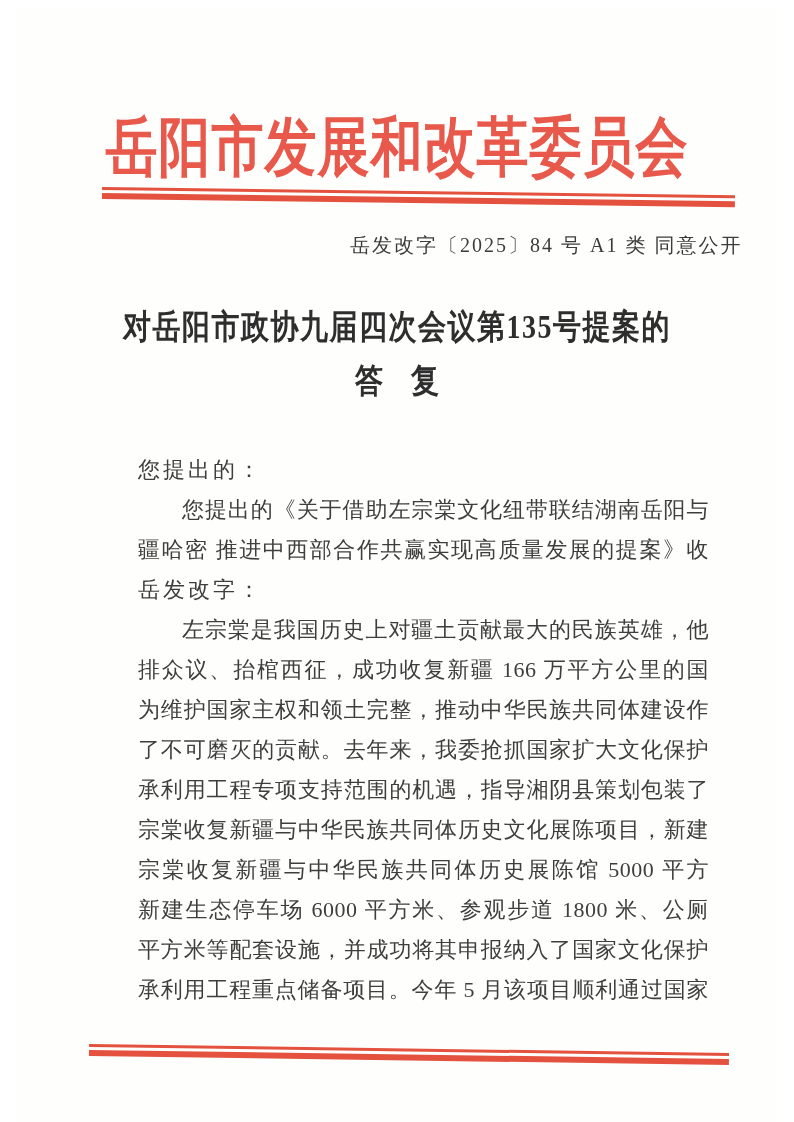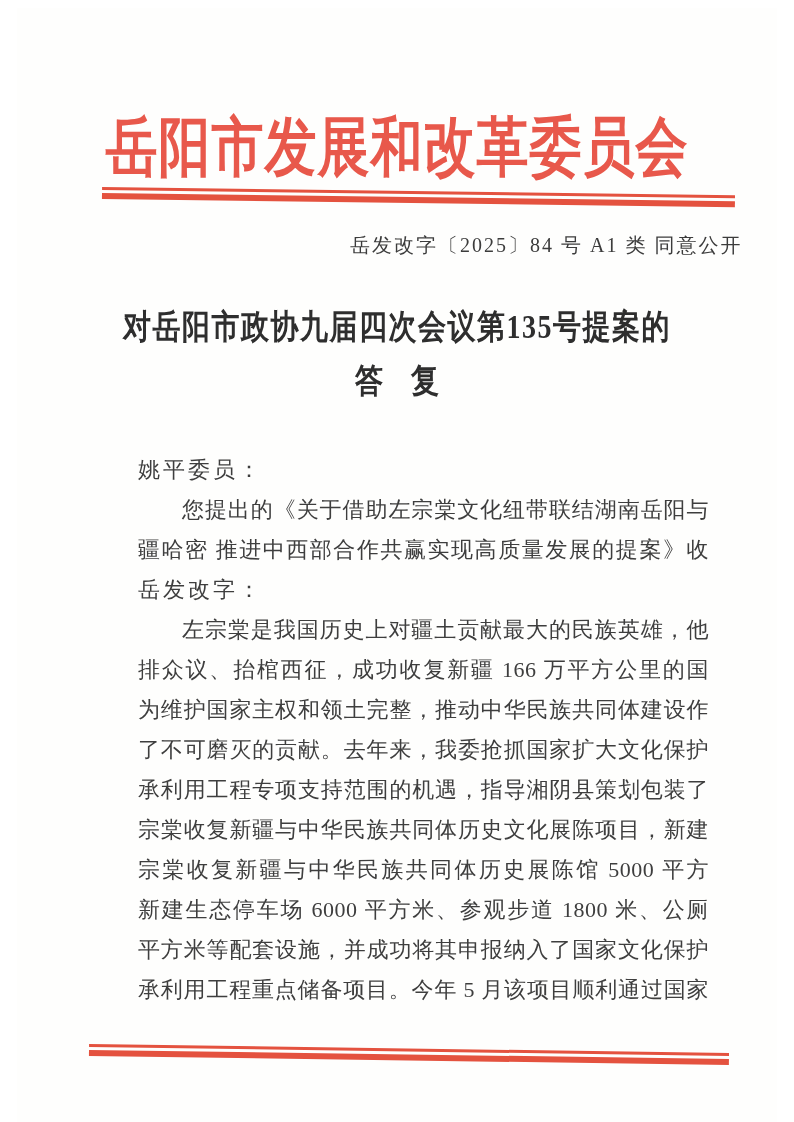--- a/index.html
+++ b/index.html
@@ -110,21 +110,21 @@
   </div>
 
   <div class="doc-number">岳发改字〔2025〕84 号 A1 类  同意公开</div>
 
   <div class="title-line1">对岳阳市政协九届四次会议第135号提案的</div>
 
   <div class="title-line2">答　复</div>
 
   <div class="document-body">
 
-  <div class="body-line no-justify">姚平委员：</div>
+  <div class="body-line no-justify">您提出的：</div>
       <div class="body-line indent">您提出的《关于借助左宗棠文化纽带联结湖南岳阳与新</div>
       <div class="body-line">疆哈密 推进中西部合作共赢实现高质量发展的提案》收悉。</div>
       <div class="body-line no-justify">岳发改字：</div>
       <div class="body-line indent">左宗棠是我国历史上对疆土贡献最大的民族英雄，他力</div>
       <div class="body-line">排众议、抬棺西征，成功收复新疆 166 万平方公里的国土，</div>
       <div class="body-line">为维护国家主权和领土完整，推动中华民族共同体建设作出</div>
       <div class="body-line">了不可磨灭的贡献。去年来，我委抢抓国家扩大文化保护传</div>
       <div class="body-line">承利用工程专项支持范围的机遇，指导湘阴县策划包装了左</div>
       <div class="body-line">宗棠收复新疆与中华民族共同体历史文化展陈项目，新建左</div>
       <div class="body-line">宗棠收复新疆与中华民族共同体历史展陈馆 5000 平方米，</div>

